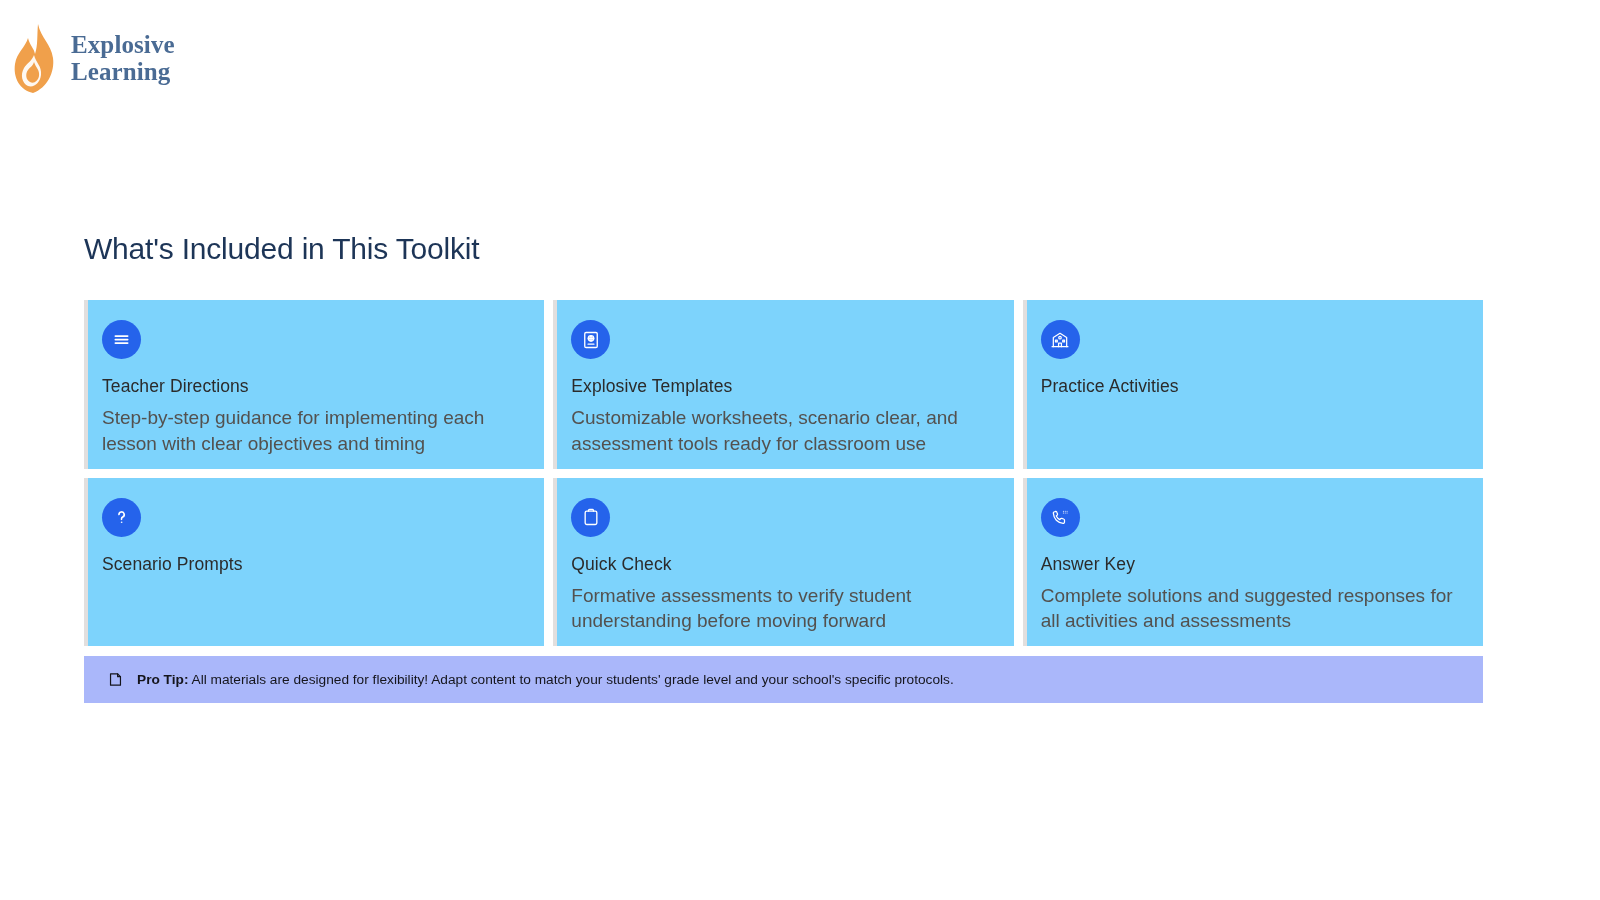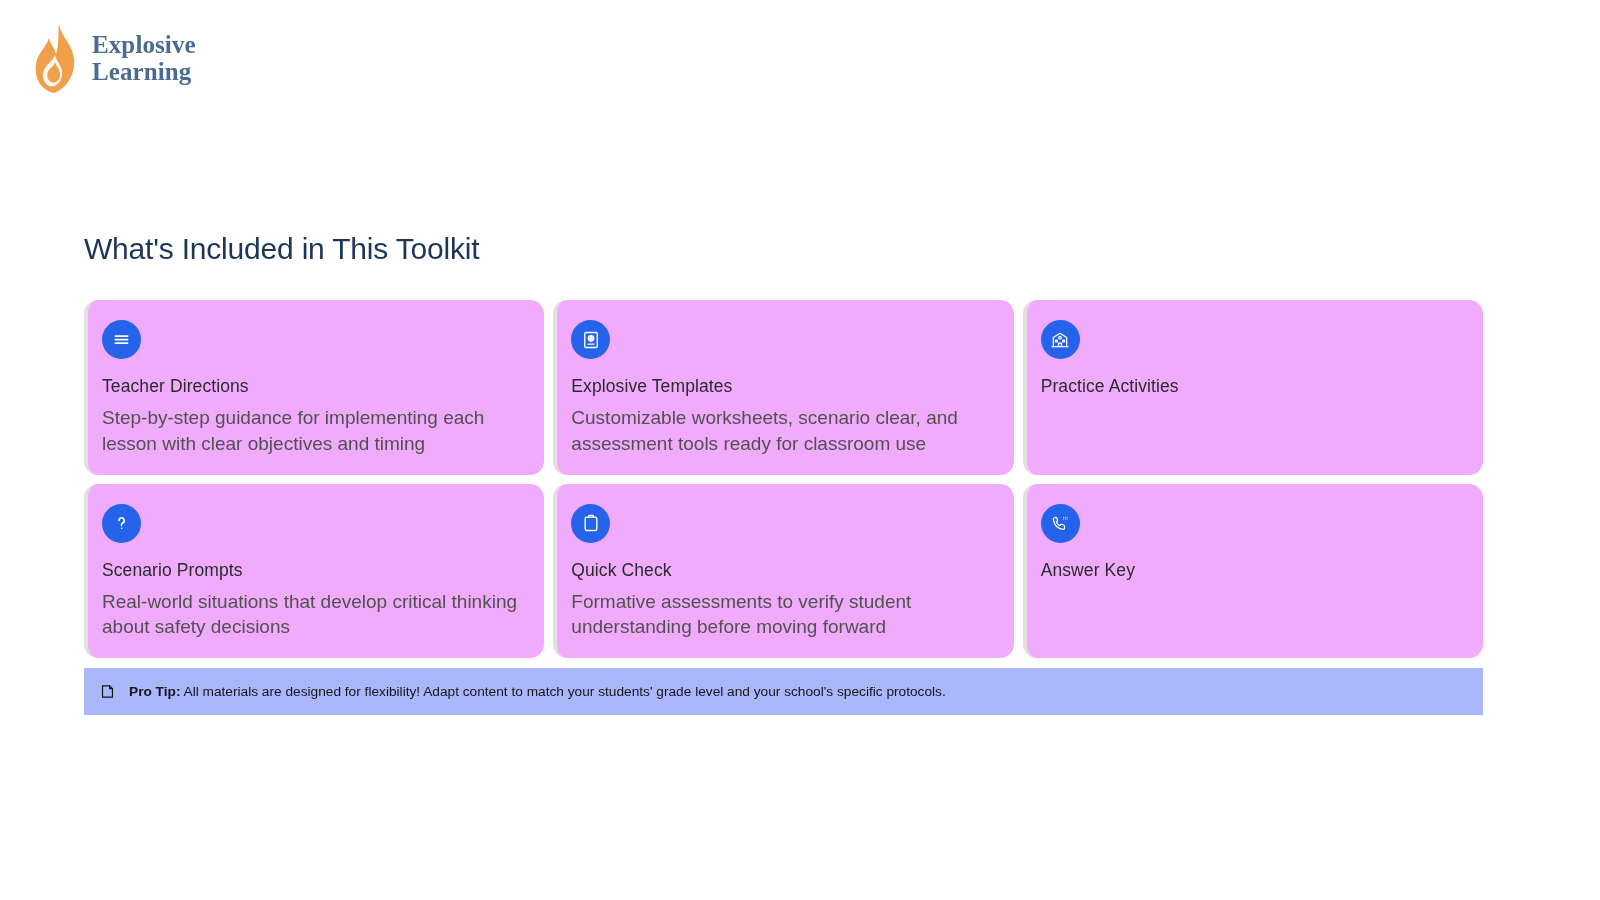--- a/index.html
+++ b/index.html
@@ -9,21 +9,21 @@
     height: 900px;
     background: #ffffff;
     font-family: "Liberation Sans", sans-serif;
     overflow: hidden;
   }
 
   
   .brand {
     position: absolute;
     top: 22px;
-    left: 32px;
+    left: 11px;
     display: flex;
     align-items: center;
     gap: 14px;
   }
   .brand-flame { width: 46px; height: 74px; display: block; }
   .brand-text {
     font-family: "Liberation Serif", serif;
     font-weight: 700;
     font-size: 25px;
     line-height: 1.07;
@@ -49,25 +49,24 @@
   }
 
   
   .card-grid {
     display: grid;
     grid-template-columns: repeat(3, 1fr);
     gap: 9px 9px;
   }
 
   .card {
-    background: #f0abfc;
+    background: #7dd3fc;
     border-left: 4px solid #e2dfde;
-    padding: 20px 16px 18px 14px;
+    padding: 20px 16px 12px 14px;
     min-height: 142px;
-    border-radius: 14px;
   }
 
   .card-icon {
     width: 39px;
     height: 39px;
     border-radius: 50%;
     background: #2563eb;
     display: flex;
     align-items: center;
     justify-content: center;
@@ -90,21 +89,21 @@
     max-width: 440px;
   }
 
   
   .protip {
     margin-top: 10px;
     background: #aab7fa;
     display: flex;
     align-items: center;
     gap: 12px;
-    padding: 14px 18px 14px 6px;
+    padding: 14px 18px 14px 14px;
     min-height: 46px;
   }
   .protip-icon {
     width: 19px;
     height: 19px;
     flex: 0 0 19px;
     display: flex;
     align-items: center;
     justify-content: center;
     margin-left: 8px;
@@ -179,21 +178,20 @@
     </div>
 
     <div class="card">
       <div class="card-icon">
         <svg viewBox="0 0 24 24" width="21" height="21" fill="none" stroke="#ffffff" stroke-width="1.9" stroke-linecap="round" stroke-linejoin="round">
           <path d="M9.1 8.6a3 3 0 1 1 4.2 2.8c-.9.5-1.3 1.2-1.3 2.2v.5"></path>
           <circle cx="12" cy="17.4" r="0.35" fill="#ffffff" stroke-width="1"></circle>
         </svg>
       </div>
       <div class="card-title">Scenario Prompts</div>
-      <div class="card-desc">Real-world situations that develop critical thinking about safety decisions</div>
     </div>
 
     <div class="card">
       <div class="card-icon">
         <svg viewBox="0 0 24 24" width="20" height="20" fill="none" stroke="#ffffff" stroke-width="1.6" stroke-linecap="round" stroke-linejoin="round">
           <rect x="5" y="5" width="14" height="16" rx="1.8"></rect>
           <path d="M9 5V4.2c0-.7.6-1.2 1.3-1.2h3.4c.7 0 1.3.5 1.3 1.2V5"></path>
         </svg>
       </div>
       <div class="card-title">Quick Check</div>
@@ -206,20 +204,21 @@
           <path d="M7.2 4.6c.7 0 1.3.4 1.5 1l.8 2.2c.2.6 0 1.2-.5 1.6l-1 .8c.9 1.9 2.4 3.4 4.3 4.3l.8-1c.4-.5 1-.7 1.6-.5l2.2.8c.6.2 1 .8 1 1.5v2.1c0 .9-.8 1.7-1.7 1.6C9.7 18.5 5 13.8 4.5 6.8c-.1-.9.6-1.7 1.5-1.7z" transform="translate(-0.5,0.6)"></path>
           <circle cx="16.1" cy="5.1" r="0.62" fill="#ffffff" stroke="none"></circle>
           <circle cx="18.3" cy="5.1" r="0.62" fill="#ffffff" stroke="none"></circle>
           <circle cx="20.5" cy="5.1" r="0.62" fill="#ffffff" stroke="none"></circle>
           <circle cx="16.1" cy="7.3" r="0.62" fill="#ffffff" stroke="none"></circle>
           <circle cx="18.3" cy="7.3" r="0.62" fill="#ffffff" stroke="none"></circle>
           <circle cx="20.5" cy="7.3" r="0.62" fill="#ffffff" stroke="none"></circle>
         </svg>
       </div>
       <div class="card-title">Answer Key</div>
+      <div class="card-desc">Complete solutions and suggested responses for all activities and assessments</div>
     </div>
 
   </div>
 
   <div class="protip">
     <span class="protip-icon">
       <svg viewBox="0 0 24 24" width="17" height="17" fill="none" stroke="#15151c" stroke-width="1.7" stroke-linejoin="round" stroke-linecap="round">
         <path d="M5 4h10l4 4v12H5z"></path>
         <path d="M15 4v4h4"></path>
       </svg>

